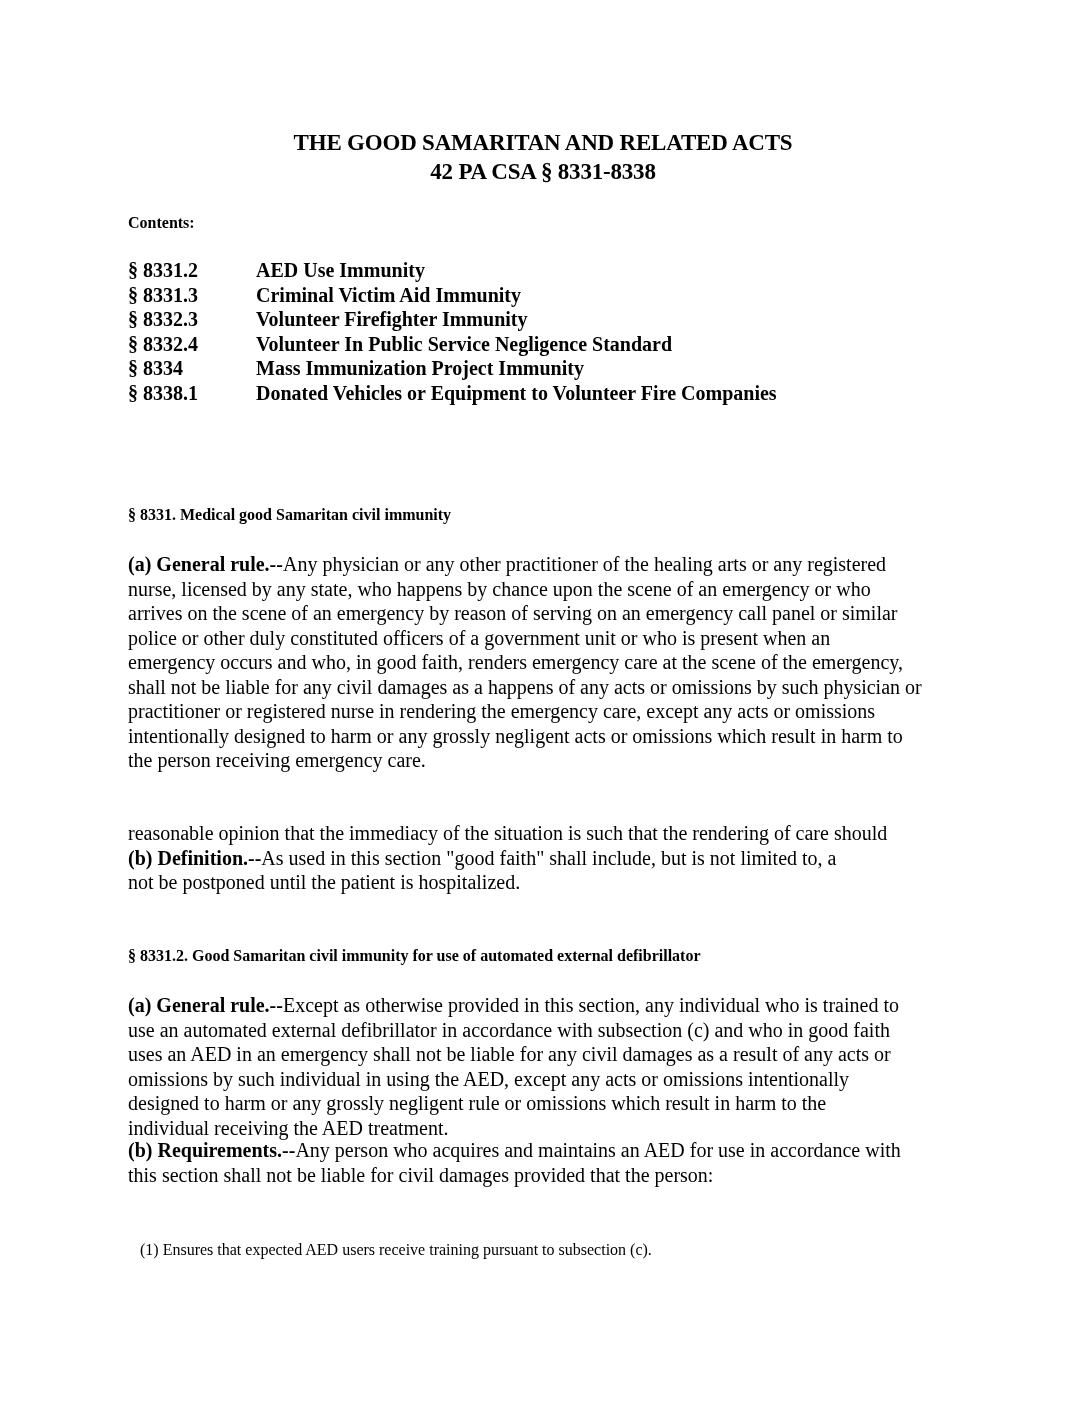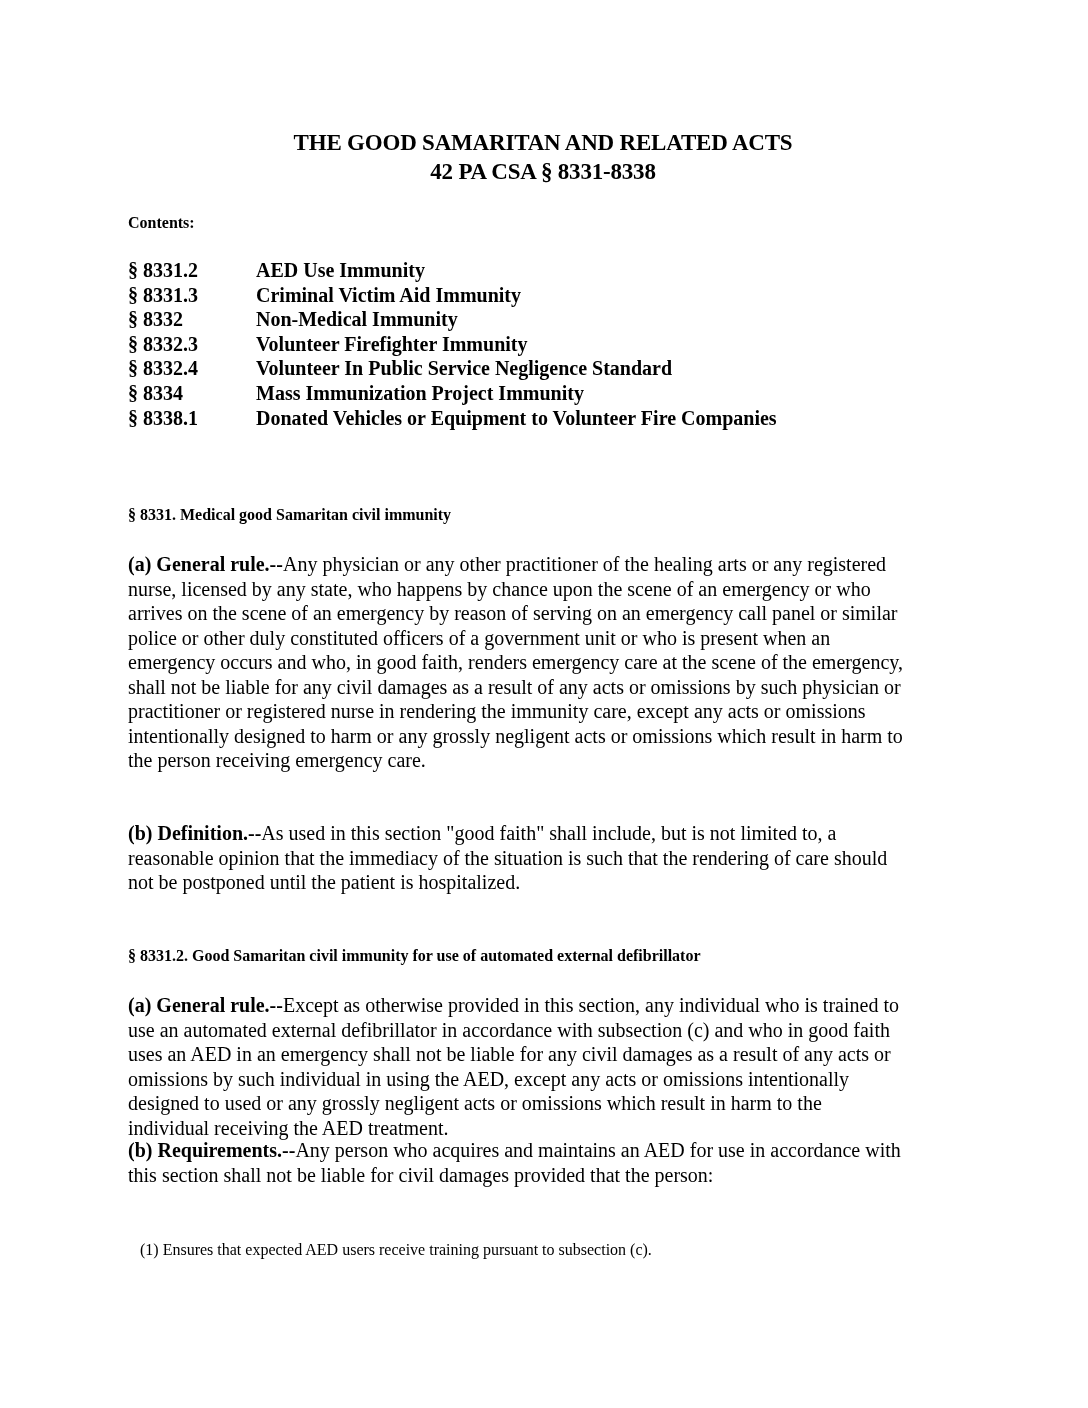--- a/index.html
+++ b/index.html
@@ -97,24 +97,20 @@
   <div class="toc">
     <div class="toc-row">
       <span class="toc-num">§ 8331.2</span>
       <span class="toc-title">AED Use Immunity</span>
     </div>
     <div class="toc-row">
       <span class="toc-num">§ 8331.3</span>
       <span class="toc-title">Criminal Victim Aid Immunity</span>
     </div>
     <div class="toc-row">
-      <span class="toc-num">§ 8332</span>
-      <span class="toc-title">Non-Medical Immunity</span>
-    </div>
-    <div class="toc-row">
       <span class="toc-num">§ 8332.3</span>
       <span class="toc-title">Volunteer Firefighter Immunity</span>
     </div>
     <div class="toc-row">
       <span class="toc-num">§ 8332.4</span>
       <span class="toc-title">Volunteer In Public Service Negligence Standard</span>
     </div>
     <div class="toc-row">
       <span class="toc-num">§ 8334</span>
       <span class="toc-title">Mass Immunization Project Immunity</span>
@@ -126,40 +122,40 @@
   </div>
 
   <div class="section-heading" style="top:503px;">§ 8331. Medical good Samaritan civil immunity</div>
 
   <div class="para" style="top:552px;">
     <span class="line"><span class="lbl">(a) General rule.--</span><span>Any physician or any other practitioner of the healing arts or any registered</span></span>
     <span class="line">nurse, licensed by any state, who happens by chance upon the scene of an emergency or who</span>
     <span class="line">arrives on the scene of an emergency by reason of serving on an emergency call panel or similar</span>
     <span class="line">police or other duly constituted officers of a government unit or who is present when an</span>
     <span class="line">emergency occurs and who, in good faith, renders emergency care at the scene of the emergency,</span>
-    <span class="line">shall not be liable for any civil damages as a result of any acts or omissions by such physician or</span>
-    <span class="line">practitioner or registered nurse in rendering the immunity care, except any acts or omissions</span>
+    <span class="line">shall not be liable for any civil damages as a happens of any acts or omissions by such physician or</span>
+    <span class="line">practitioner or registered nurse in rendering the emergency care, except any acts or omissions</span>
     <span class="line">intentionally designed to harm or any grossly negligent acts or omissions which result in harm to</span>
     <span class="line">the person receiving emergency care.</span>
   </div>
 
   <div class="para" style="top:821px;">
+    <span class="line">reasonable opinion that the immediacy of the situation is such that the rendering of care should</span>
     <span class="line"><span class="lbl">(b) Definition.--</span><span>As used in this section "good faith" shall include, but is not limited to, a</span></span>
-    <span class="line">reasonable opinion that the immediacy of the situation is such that the rendering of care should</span>
     <span class="line">not be postponed until the patient is hospitalized.</span>
   </div>
 
   <div class="section-heading" style="top:944px;">§ 8331.2. Good Samaritan civil immunity for use of automated external defibrillator</div>
 
   <div class="para" style="top:993px;">
     <span class="line"><span class="lbl">(a) General rule.--</span><span>Except as otherwise provided in this section, any individual who is trained to</span></span>
     <span class="line">use an automated external defibrillator in accordance with subsection (c) and who in good faith</span>
     <span class="line">uses an AED in an emergency shall not be liable for any civil damages as a result of any acts or</span>
     <span class="line">omissions by such individual in using the AED, except any acts or omissions intentionally</span>
-    <span class="line">designed to used or any grossly negligent acts or omissions which result in harm to the</span>
+    <span class="line">designed to harm or any grossly negligent rule or omissions which result in harm to the</span>
     <span class="line">individual receiving the AED treatment.</span>
   </div>
 
   <div class="para" style="top:1138px;">
     <span class="line"><span class="lbl">(b) Requirements.--</span><span>Any person who acquires and maintains an AED for use in accordance with</span></span>
     <span class="line">this section shall not be liable for civil damages provided that the person:</span>
   </div>
 
   <div class="item" style="top:1238px;">(1) Ensures that expected AED users receive training pursuant to subsection (c).</div>
 

